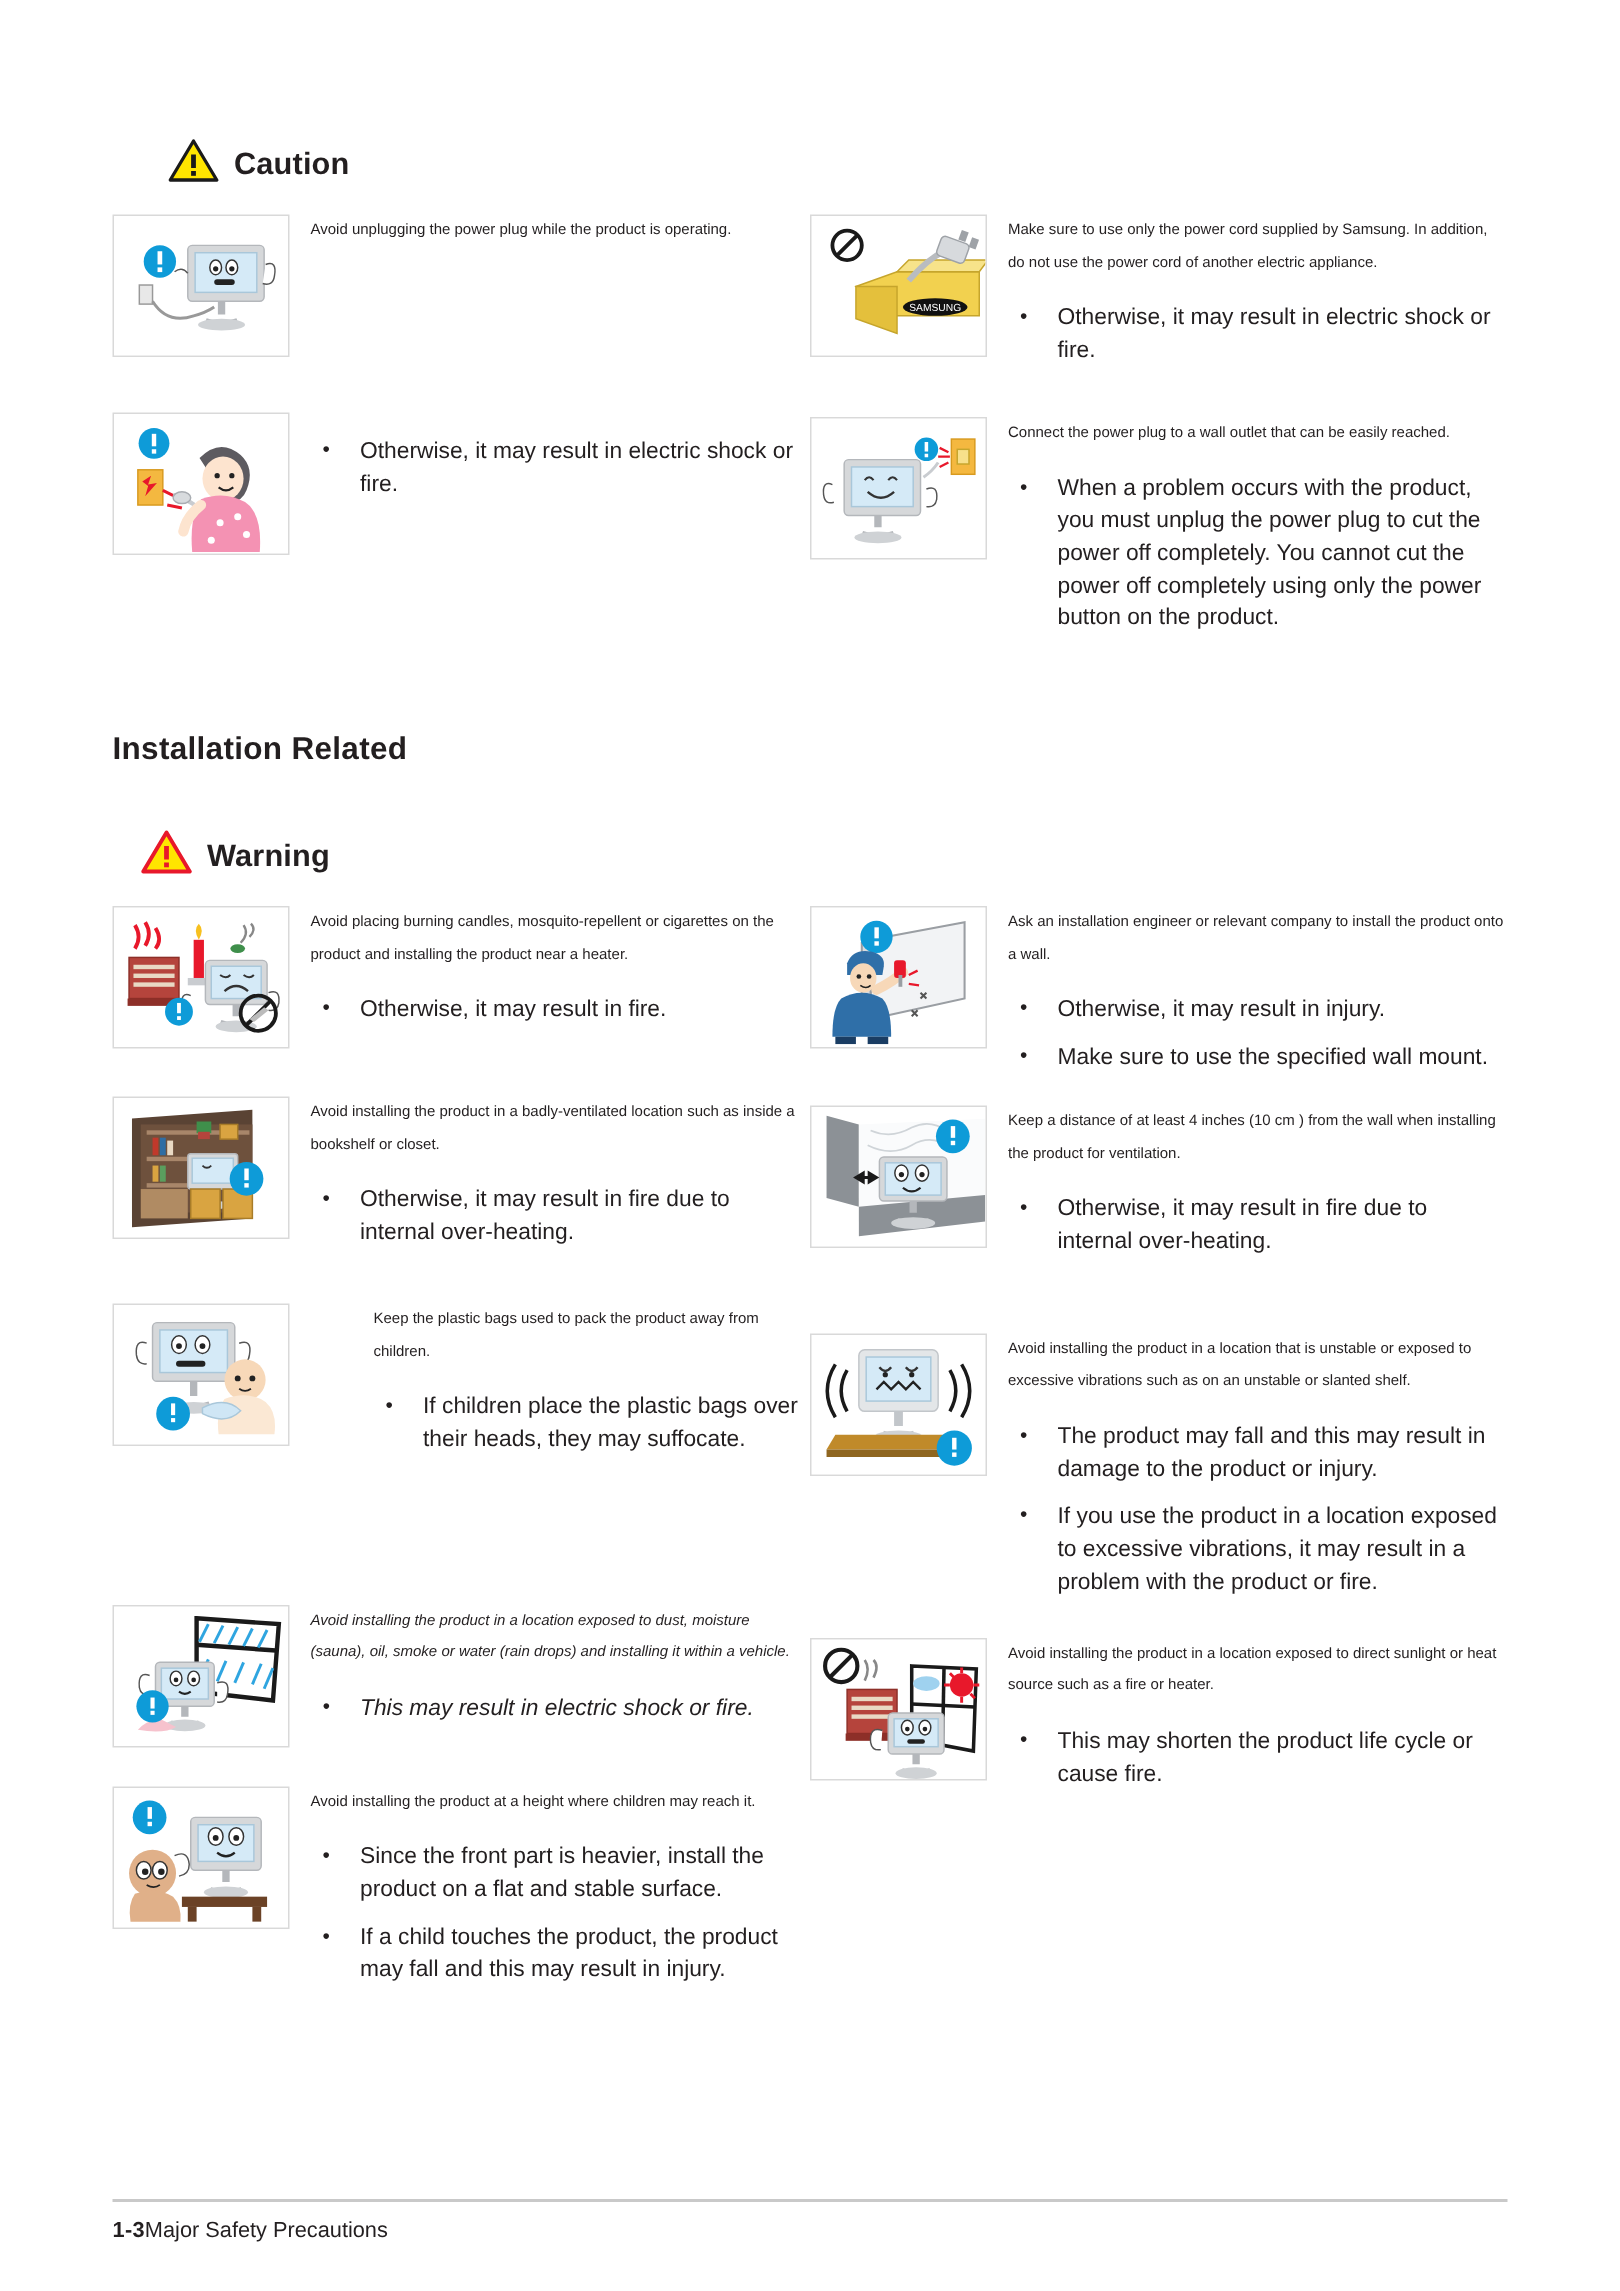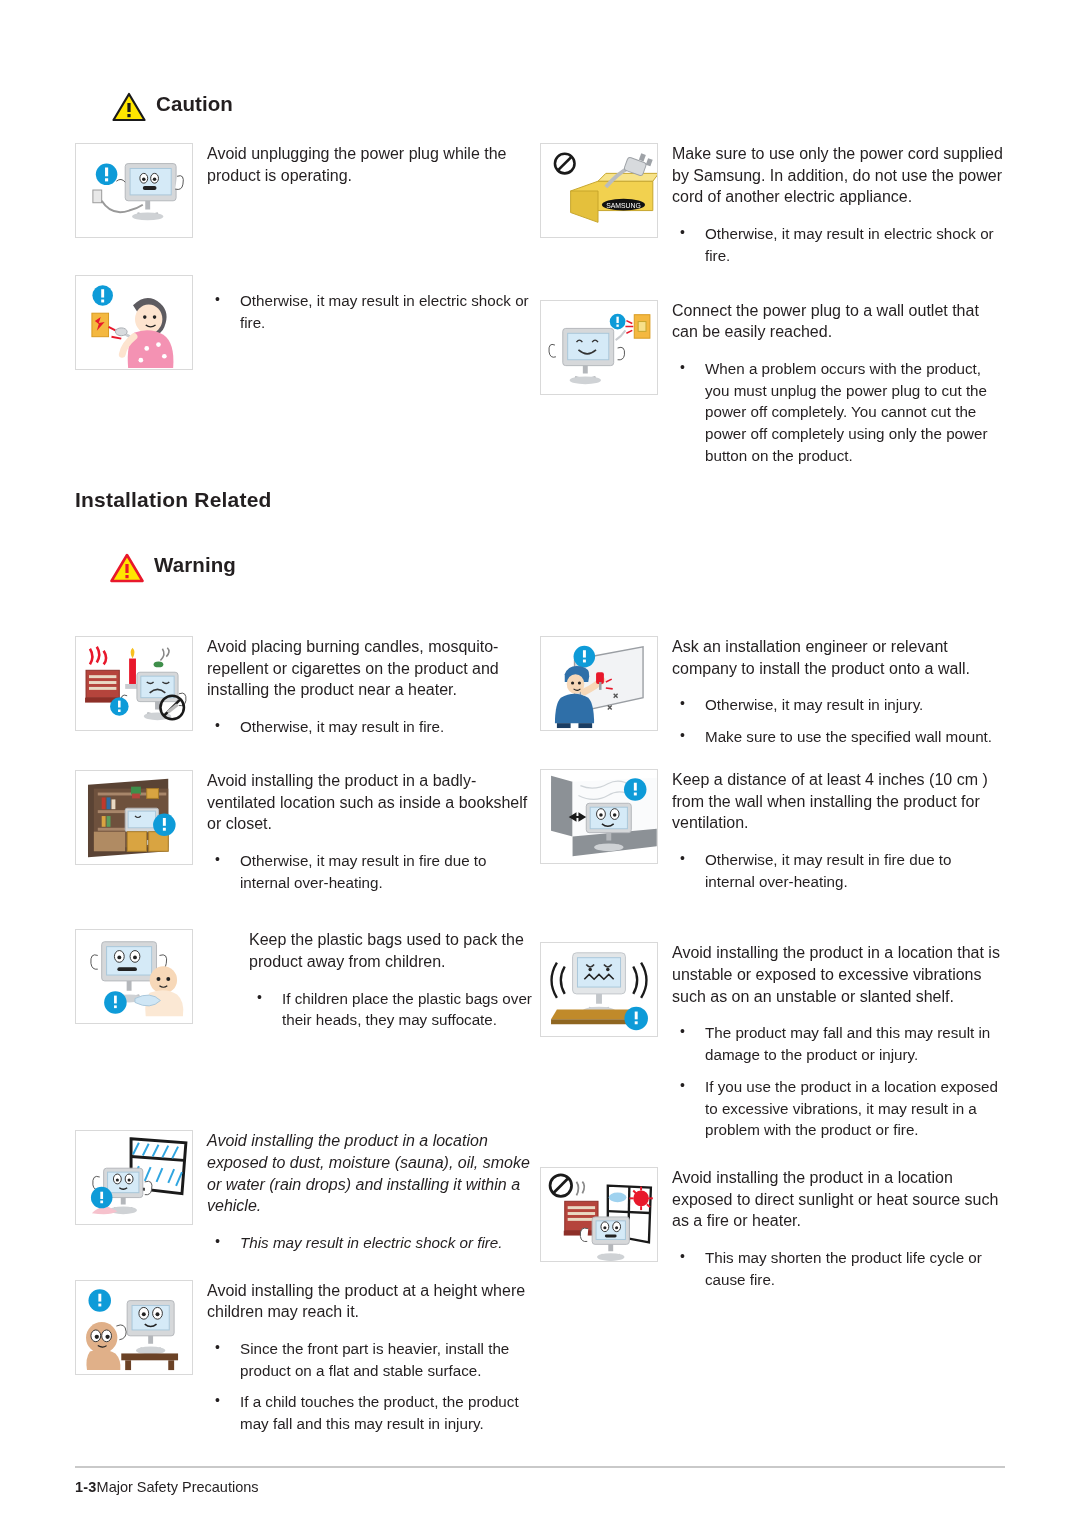--- a/index.html
+++ b/index.html
@@ -18,21 +18,21 @@
   .page {
     position: relative;
     width: 1080px;
     height: 1527px;
     box-sizing: border-box;
   }
 
   
   .alert-head {
     display: flex;
-    align-items: flex-start;
+    align-items: flex-end;
     gap: 10px;
   }
   .alert-head .label {
     font-size: 20.5px;
     font-weight: bold;
     letter-spacing: .1px;
     color: #231f20;
   }
   .tri {
     width: 34px;
@@ -73,21 +73,21 @@
     overflow: hidden;
   }
   .thumb svg { display:block; width:100%; height:100%; }
 
   .body {
     flex: 1 1 auto;
     padding-left: 14px;
     box-sizing: border-box;
   }
   .lead {
-    font-size: 16px;
+    font-size: 10px;
     line-height: 21.7px;
     color: #231f20;
     margin: 0;
   }
   ul.bullets {
     list-style: none;
     margin: 15px 0 0 0;
     padding: 0;
   }
   ul.bullets li {
@@ -264,32 +264,32 @@
           <ul class="bullets">
             <li>When a problem occurs with the product, you must unplug the power plug to cut the power off completely. You cannot cut the power off completely using only the power button on the product.</li>
           </ul>
         </div>
       </div>
     </div>
   </div>
 
   <div style="position:absolute; left:75px; top:488px;" class="section-title">Installation Related</div>
 
-  <div style="position:absolute; left:110px; top:553px;" class="alert-head">
+  <div style="position:absolute; left:94px; top:553px;" class="alert-head">
     <span class="tri">
       <svg viewBox="0 0 34 30">
         <path d="M17 2 L32.5 28 L1.5 28 Z" fill="#ffe500" stroke="#e8182b" stroke-width="2.6" stroke-linejoin="round"></path>
         <rect x="15.4" y="11" width="3.2" height="9" fill="#e8182b"></rect>
         <rect x="15.4" y="22" width="3.2" height="3.2" fill="#e8182b"></rect>
       </svg>
     </span>
     <span class="label">Warning</span>
   </div>
 
-  <div style="position:absolute; left:75px; top:636px; width:930px;justify-content:space-between;" class="cols">
+  <div style="position:absolute; left:75px; top:604px; width:930px;justify-content:space-between;" class="cols">
 
     <div class="col left">
 
       <div class="item">
         <div class="thumb">
           <svg viewBox="0 0 118 95">
             <rect width="118" height="95" fill="#fff"></rect>
             <path d="M14 12 q5 8 0 16 M21 10 q5 8 0 16 M28 14 q5 8 0 14" stroke="#e8182b" stroke-width="2.6" fill="none"></path>
             <rect x="10" y="34" width="34" height="28" fill="#b5443c" stroke="#8d2f28"></rect>
             <rect x="13" y="39" width="28" height="3" fill="#e9d9c4"></rect>

